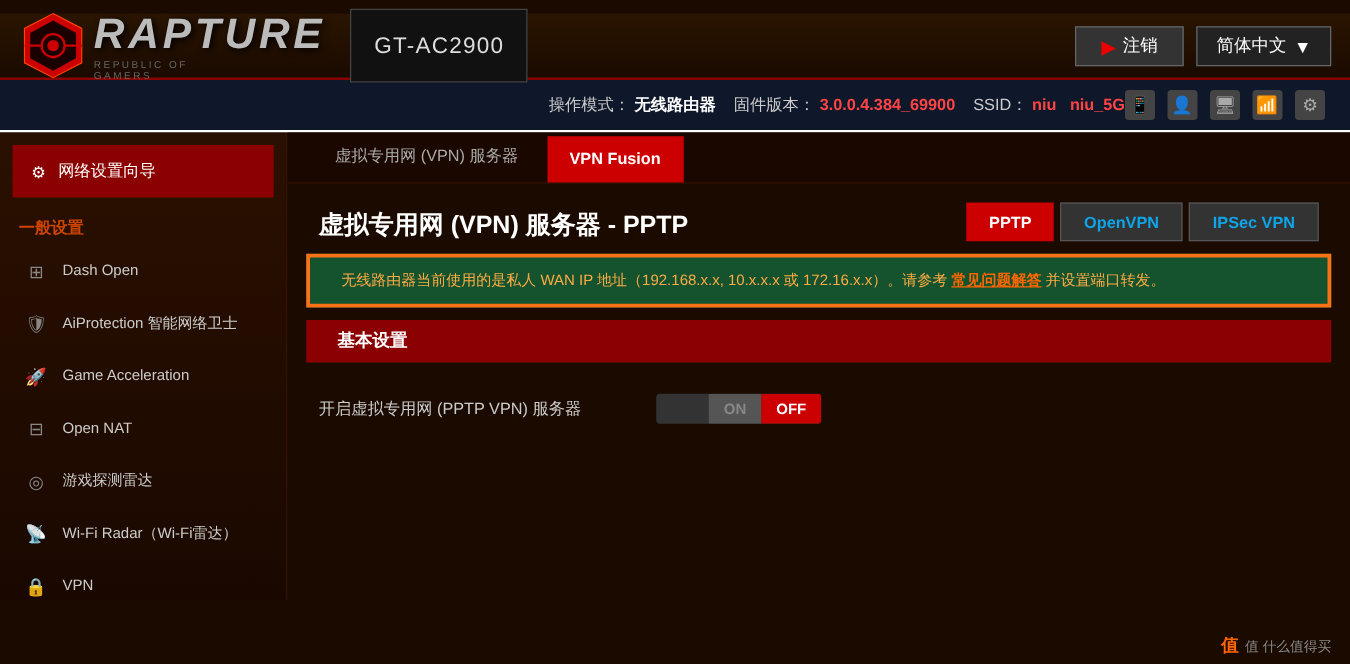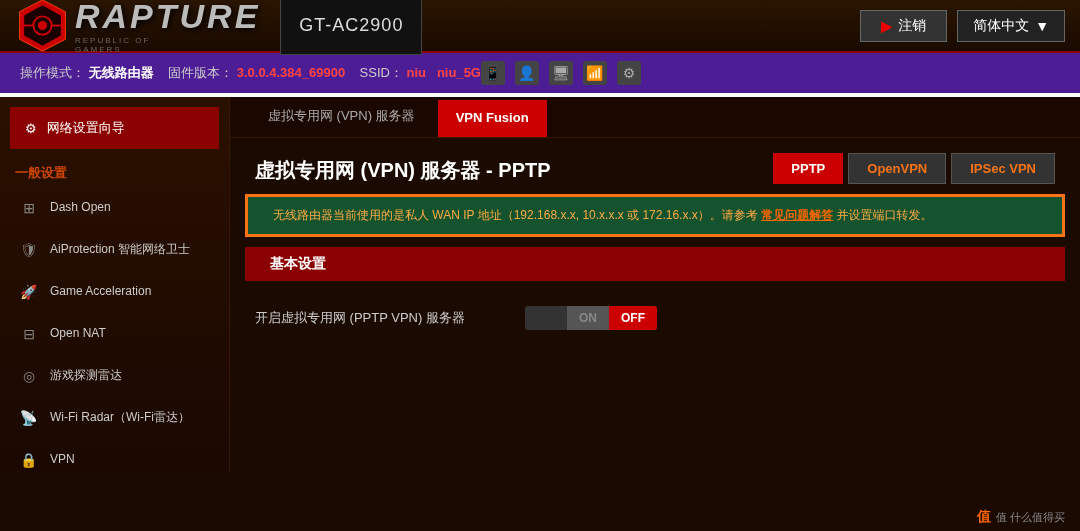--- a/index.html
+++ b/index.html
@@ -14,20 +14,21 @@
 
     
     .header {
       background: linear-gradient(to bottom, #2a1500, #1a0a00);
       height: 53px;
       display: flex;
       align-items: center;
       padding: 0 15px;
       border-bottom: 2px solid #8b0000;
       position: relative;
+      margin-top: 11px;
     }
     .rog-logo {
       width: 55px;
       height: 55px;
       margin-right: 5px;
     }
     .model-badge {
       background: #111;
       border: 1px solid #444;
       color: #ddd;
@@ -65,26 +66,26 @@
       padding: 6px 15px;
       font-size: 14px;
       cursor: pointer;
       display: flex;
       align-items: center;
       gap: 6px;
     }
 
     
     .status-bar {
-      background: #4c1d95;
+      background: #0f172a;
       padding: 8px 20px;
       display: flex;
       align-items: center;
-      justify-content: flex-start;
-      border-bottom: 4px solid #ffffff;
+      justify-content: flex-end;
+      border-bottom: 2px solid #ffffff;
     }
     .status-text {
       color: #ccc;
       font-size: 13px;
     }
     .status-text a, .status-link {
       color: #ff4444;
       text-decoration: none;
       font-weight: bold;
     }
@@ -214,21 +215,21 @@
       cursor: pointer;
       border: none;
       font-weight: bold;
     }
     .vpn-tab-btn.active {
       background: #cc0000;
       color: #fff;
     }
     .vpn-tab-btn:not(.active) {
       background: #333;
-      color: #f97316;
+      color: #0ea5e9;
       border: 1px solid #555;
     }
 
     
     .warning-bar {
       background: #14532d;
       border: 3px solid #f97316;
       color: #ffaa44;
       font-size: 12px;
       padding: 10px 25px;

